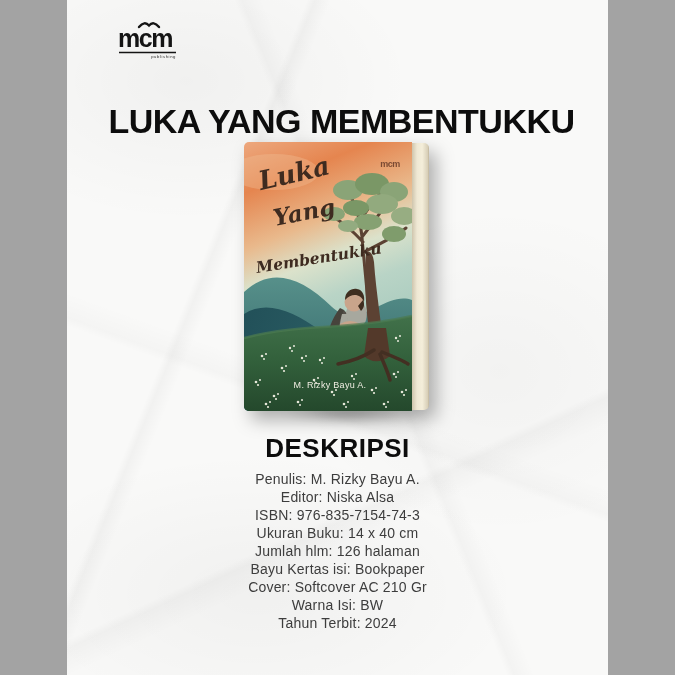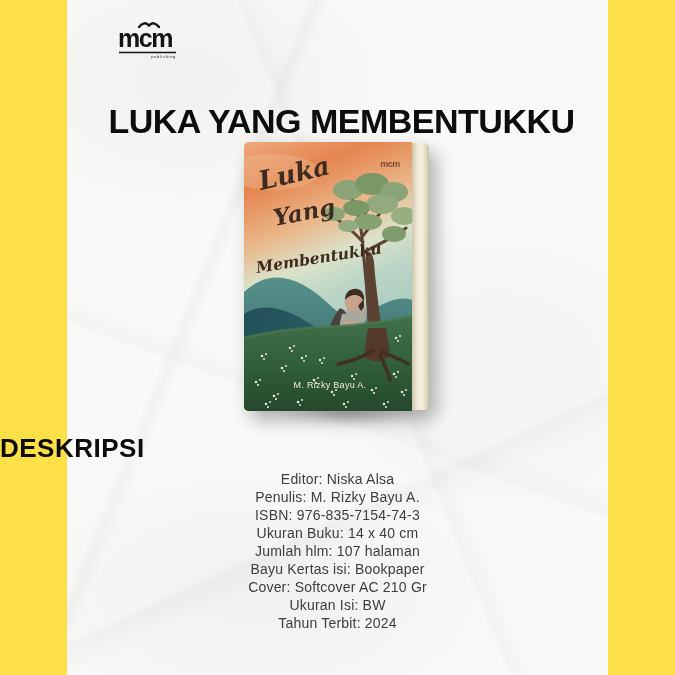--- a/index.html
+++ b/index.html
@@ -1,21 +1,21 @@
 <!DOCTYPE html>
 <html><head>
 <meta charset="utf-8">
 <style>
   * { margin: 0; padding: 0; box-sizing: border-box; }
   html, body { background: #ffffff; }
   body { font-family: "Liberation Sans", sans-serif; }
   .canvas {
     position: relative;
     width: 675px; height: 675px;
-    background: #fde047;
+    background: #a3a3a3;
     overflow: hidden;
   }
   
   .paper {
     position: absolute;
     left: 67px; top: 0;
     width: 541px; height: 675px;
     background: #f9f9f8;
   }
   .paper::before {
@@ -64,21 +64,21 @@
   .book .pages {
     position: absolute; left: 168px; top: 1px;
     width: 17px; height: 267px;
     background: linear-gradient(to right, #cfc5ad, #efe8d4 30%, #f4eeda 60%, #d8cfb8 92%, #bfb49a);
     border-radius: 0 5px 5px 0;
   }
   .cover-svg { display: block; width: 168px; height: 269px; }
   
   .deskripsi {
     position: absolute; left: 0; top: 433px; width: 675px;
-    text-align: left;
+    text-align: center;
     font-size: 26px; font-weight: 800; letter-spacing: 0.5px;
     color: #0d0d0d;
   }
   .details {
     position: absolute; left: 0; top: 470px; width: 675px;
     text-align: center;
     font-size: 14px; line-height: 18px;
     color: #3d3d3d; letter-spacing: 0.2px;
   }
 </style>
@@ -274,24 +274,24 @@
         </g>
 
         <text x="86" y="246" text-anchor="middle" font-family="Liberation Sans, sans-serif" font-size="9" letter-spacing="0.3" fill="#f0ede2">M. Rizky Bayu A.</text>
       </svg>
     </div>
     <div class="pages"></div>
   </div>
 
   <div class="deskripsi">DESKRIPSI</div>
   <div class="details">
+    <div>Penulis: M. Rizky Bayu A.</div>
     <div>Editor: Niska Alsa</div>
-    <div>Penulis: M. Rizky Bayu A.</div>
     <div>ISBN: 976-835-7154-74-3</div>
     <div>Ukuran Buku: 14 x 40 cm</div>
-    <div>Jumlah hlm: 107 halaman</div>
+    <div>Jumlah hlm: 126 halaman</div>
     <div>Bayu Kertas isi: Bookpaper</div>
     <div>Cover: Softcover AC 210 Gr</div>
-    <div>Ukuran Isi: BW</div>
+    <div>Warna Isi: BW</div>
     <div>Tahun Terbit: 2024</div>
   </div>
 
 </div>
 
 </body></html>

